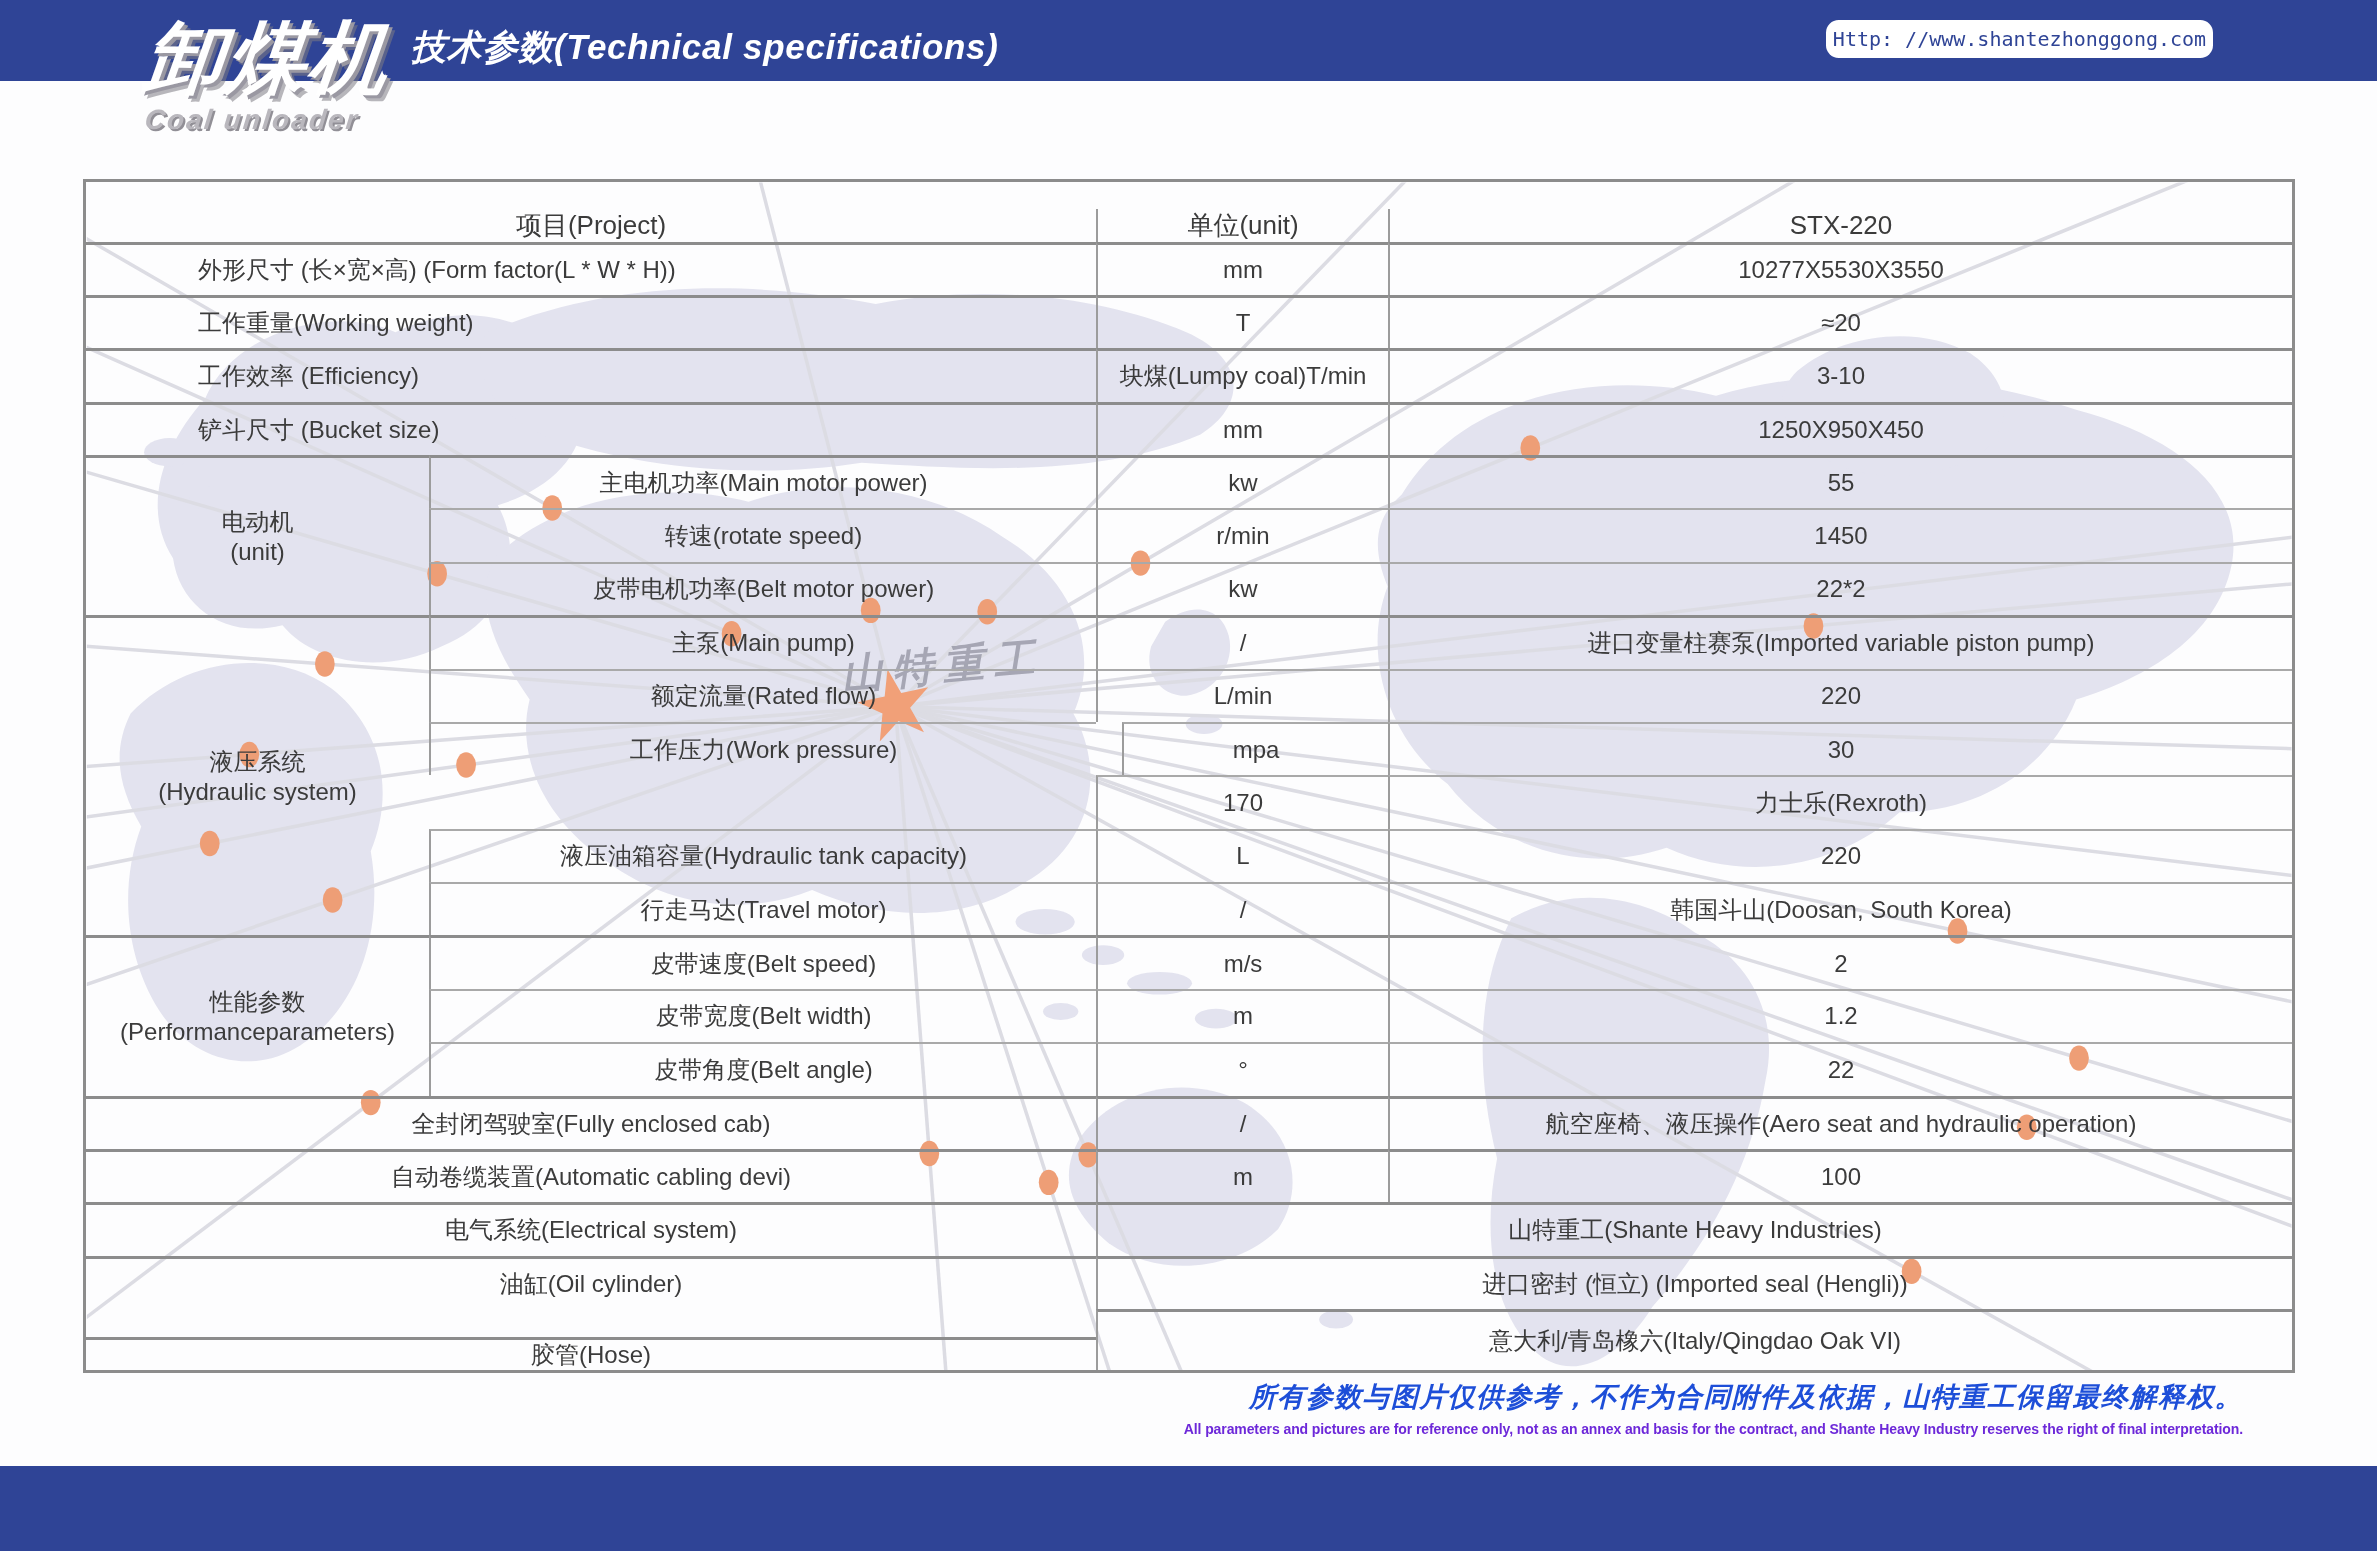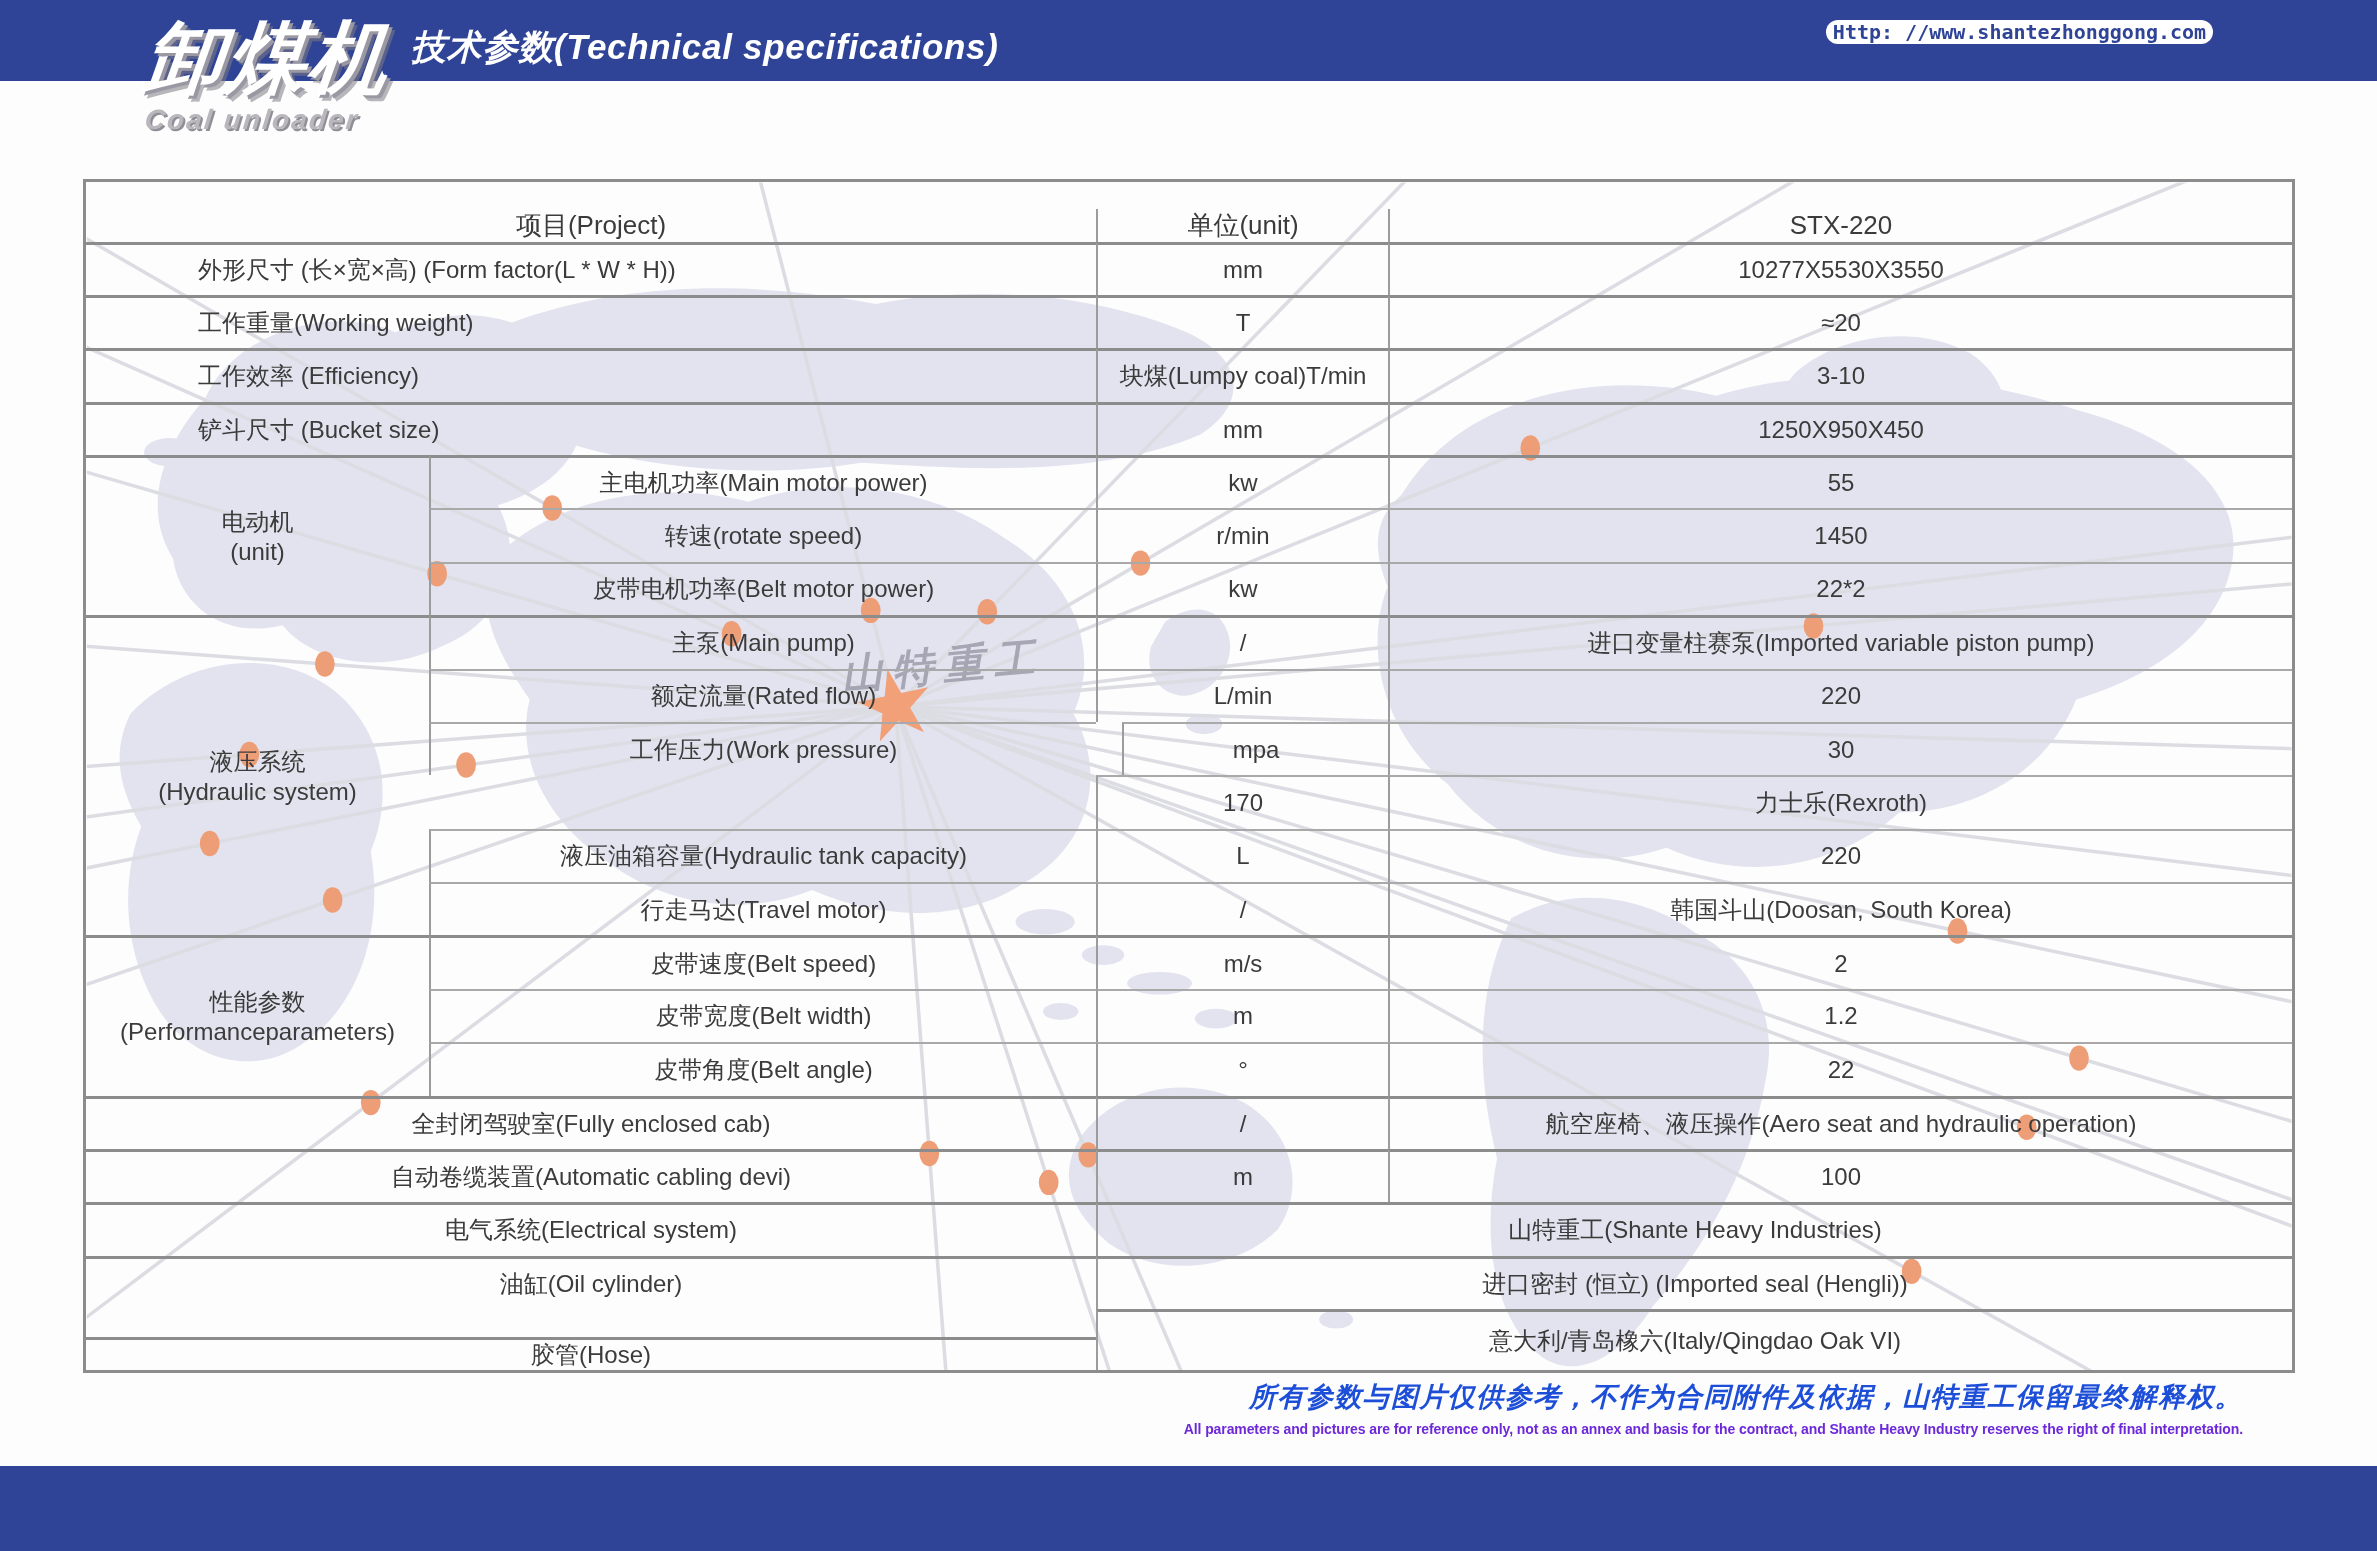--- a/index.html
+++ b/index.html
@@ -9,23 +9,23 @@
   
   .header-bar{position:absolute;left:0;top:0;width:2377px;height:81px;background:#2f4496;z-index:3;}
   .logo{position:absolute;left:145px;top:18.4px;z-index:4;}
   .logo-cn{font-style:italic;font-weight:900;font-size:79px;line-height:1;color:#ffffff;
            letter-spacing:2.8px;transform:skewX(-6deg);
            text-shadow:3.5px 2.8px 0 #9a98a2,6.4px 5.7px 0 rgba(125,123,131,.55);}
   .logo-en{margin-top:7px;font-style:italic;font-weight:800;font-size:28px;color:#b9b7bd;
            letter-spacing:2.1px;transform:skewX(-6deg);text-shadow:2.1px 2.1px 0 #918f96;}
   .page-title{position:absolute;left:411px;top:24px;z-index:4;font-style:italic;font-weight:800;
               font-size:35px;color:#ffffff;letter-spacing:0.7px;}
-  .url-pill{position:absolute;left:1826px;top:20px;width:387px;height:24px;background:#ffffff;
+  .url-pill{position:absolute;left:1826px;top:20px;width:387px;height:38px;background:#ffffff;
             border-radius:12.7px;display:flex;align-items:center;justify-content:center;z-index:4;
-            font-family:"DejaVu Sans Mono","Liberation Mono",monospace;font-weight:700;
+            font-family:"DejaVu Sans Mono","Liberation Mono",monospace;font-weight:400;
             font-size:20px;color:#2f4496;cursor:pointer;}
 
   
   .map-layer{position:absolute;left:0;top:0;width:2377px;height:1552px;z-index:0;}
 
   
   .spec-table{position:absolute;left:83px;top:179px;width:2212px;height:1194px;box-sizing:border-box;
               border:3.5px solid #8c8c8c;display:grid;z-index:1;
               grid-template-columns:343px 667px 292px 1fr;
               grid-template-rows:repeat(22,1fr);}

